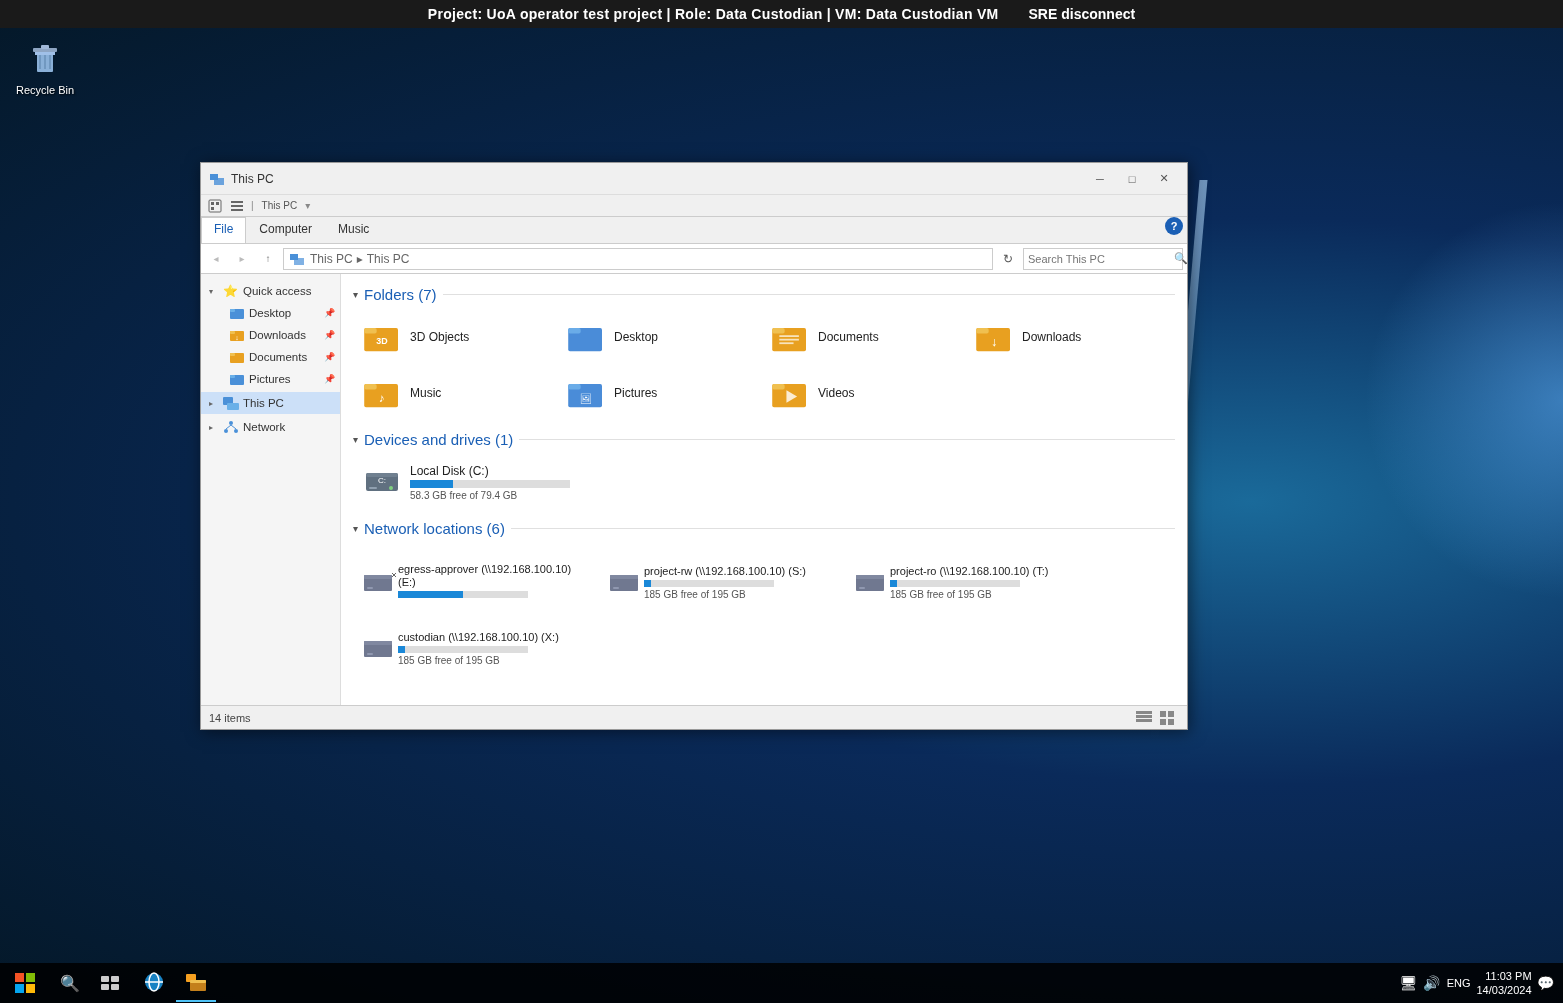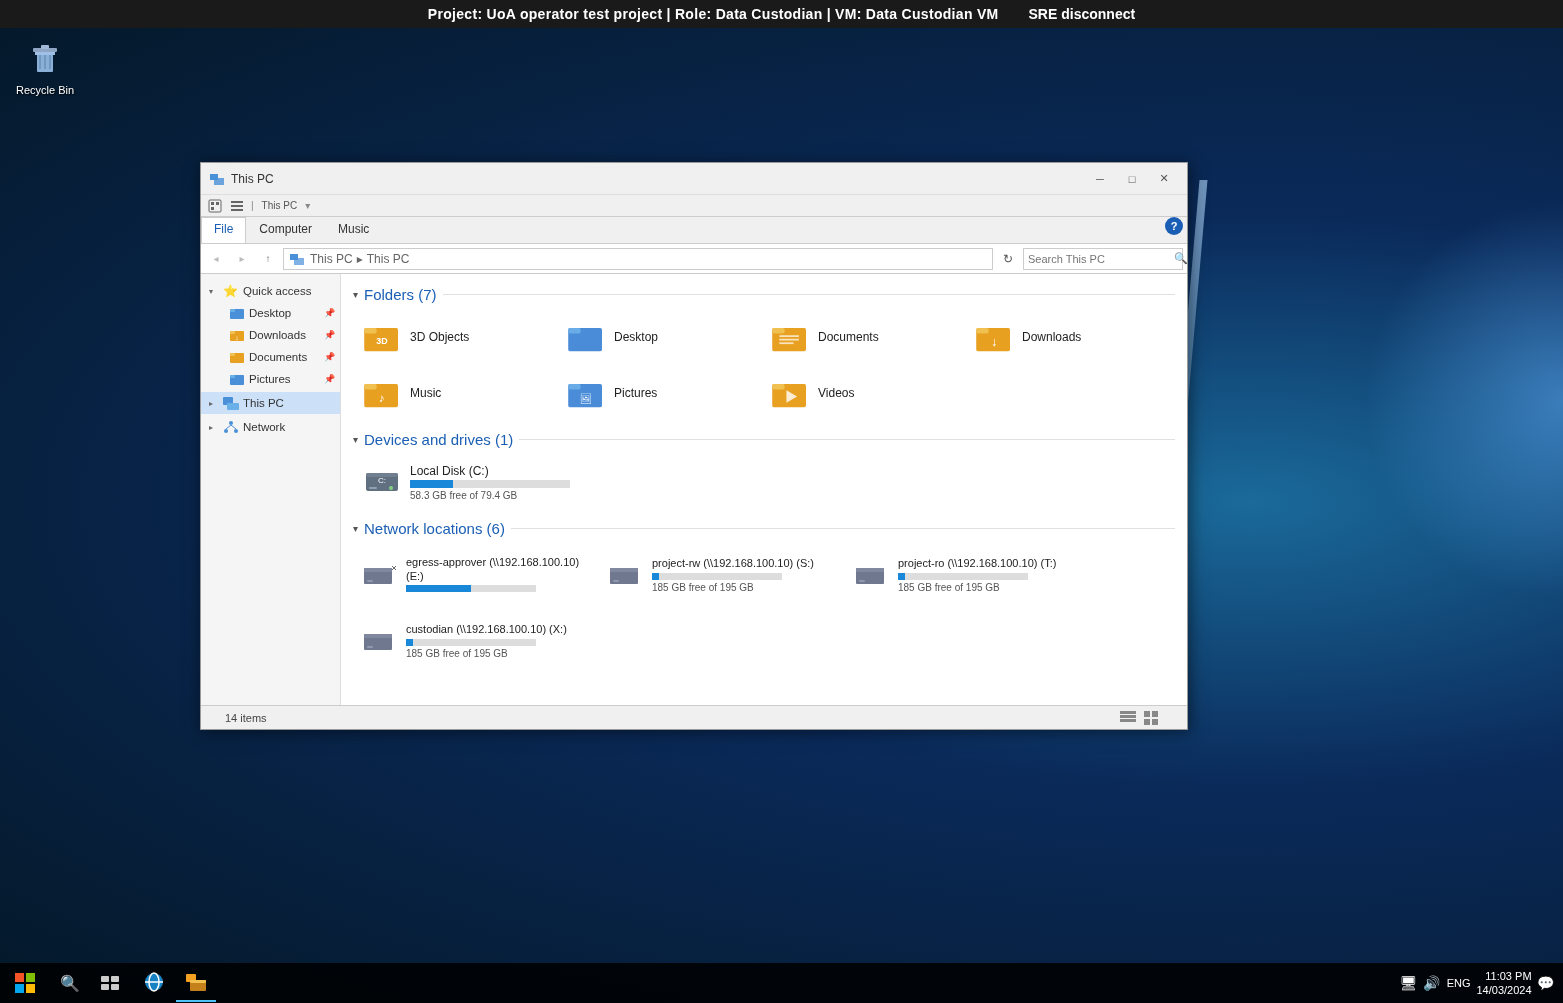--- a/index.html
+++ b/index.html
@@ -415,22 +415,21 @@
     .drive-free {
       font-size: 10px;
       color: #555;
     }
 
     
     .network-item {
       width: 240px;
       height: 60px;
       display: flex;
-      align-items: center;
-      gap: 8px;
+      align-items: flex-end;
       padding: 4px 8px;
       cursor: pointer;
       border: 1px solid transparent;
       border-radius: 2px;
     }
     .network-icon {
       width: 36px;
       height: 36px;
       flex-shrink: 0;
       display: flex;
@@ -460,21 +459,21 @@
       color: #555;
     }
 
     
     .status-bar {
       height: 24px;
       background: #f0f0f0;
       border-top: 1px solid #ccc;
       display: flex;
       align-items: center;
-      padding: 0 24px;
+      padding: 0 8px;
       flex-shrink: 0;
     }
     .status-text {
       font-size: 11px;
       color: #444;
       flex: 1;
     }
     .status-view-icons {
       display: flex;
       gap: 2px;

